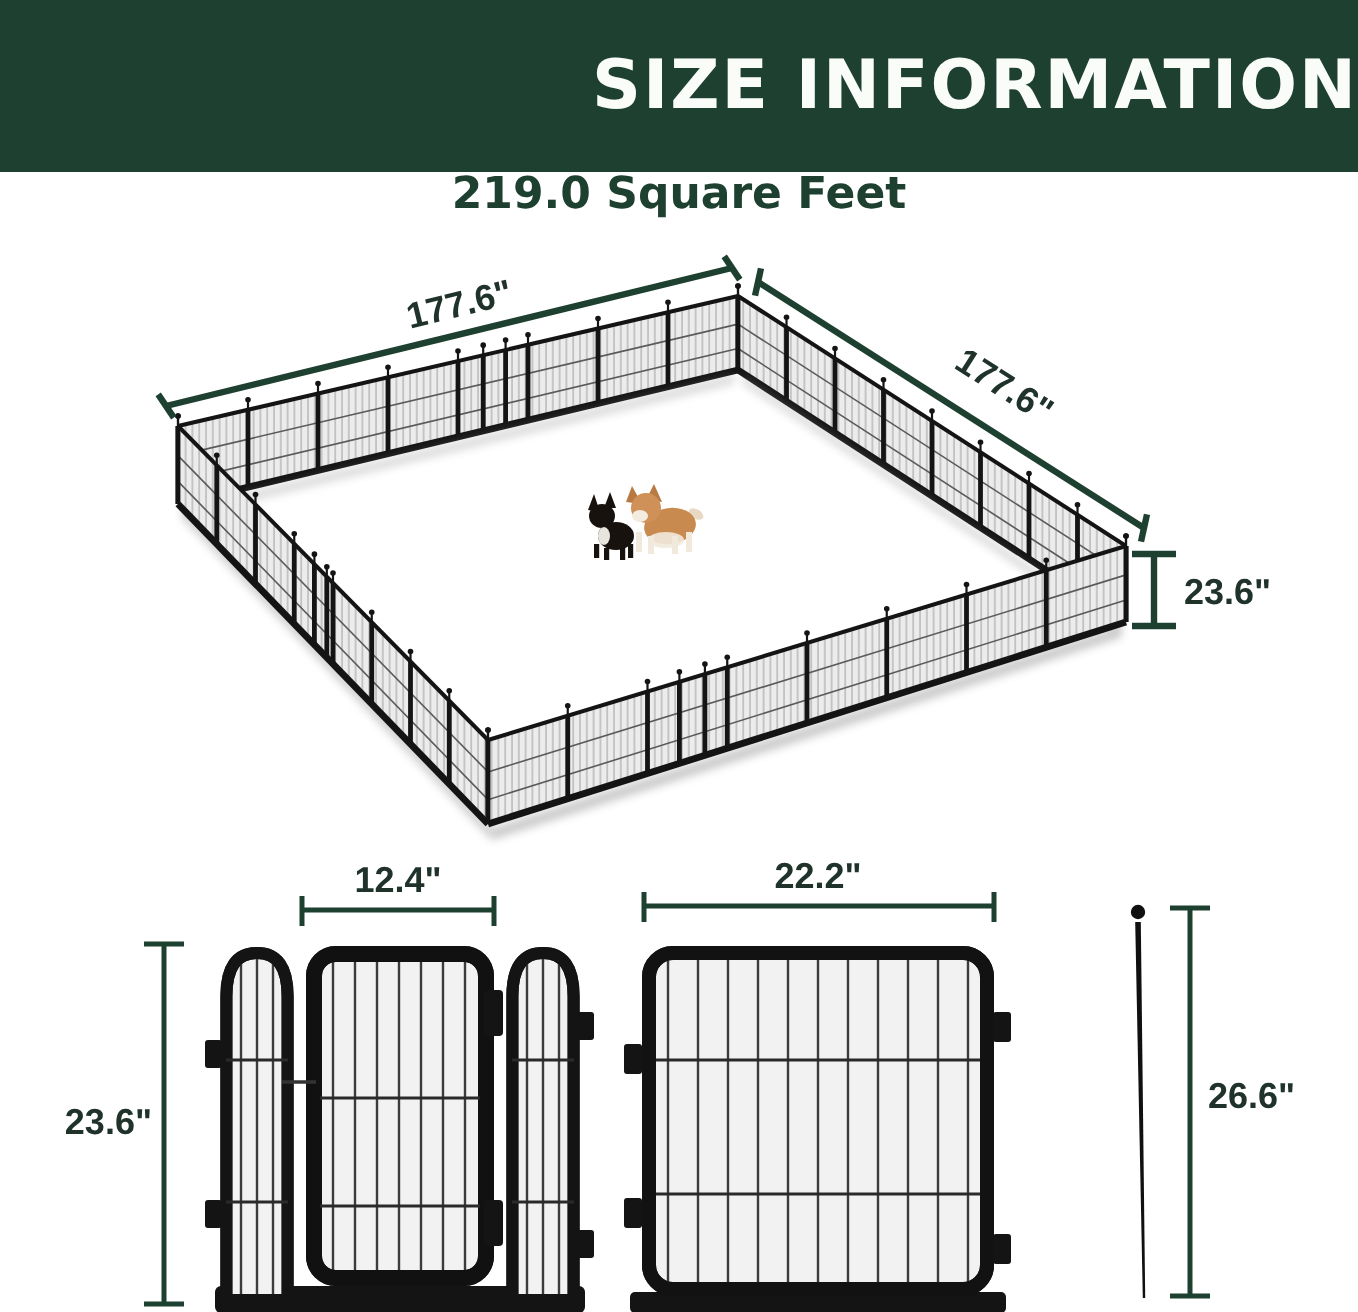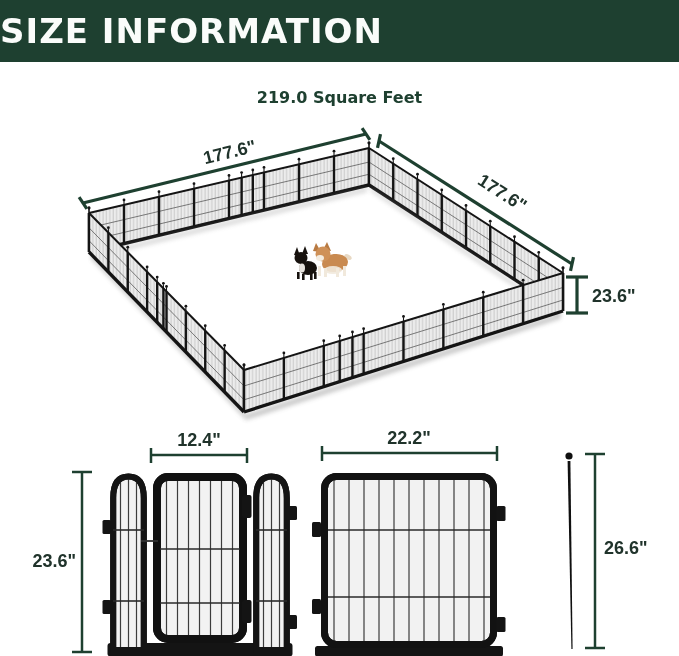--- a/index.html
+++ b/index.html
@@ -8,34 +8,34 @@
     --dim-line:#1e4030;
     --dim-text:#20332b;
     --frame:#141414;
   }
   html,body{margin:0;padding:0;background:#ffffff;}
   .canvas{
     position:relative;width:679px;height:656px;background:#ffffff;overflow:hidden;
     font-family:"Liberation Sans",sans-serif;
   }
   .header{
-    position:absolute;left:0;top:0;width:679px;height:62px;
+    position:absolute;left:0;top:0;width:679px;height:86px;
     background:var(--header-bg);
-    display:flex;align-items:center;justify-content:flex-start;
+    display:flex;align-items:center;justify-content:flex-end;
   }
   .header h1{
     margin:0;color:var(--header-text);
     font-family:"DejaVu Sans","Liberation Sans",sans-serif;
     font-weight:800;font-size:34px;letter-spacing:1px;
   }
   .subtitle{
     position:absolute;left:0;top:84px;width:679px;height:28px;line-height:28px;
     text-align:center;color:var(--header-bg);
     font-family:"DejaVu Sans","Liberation Sans",sans-serif;
-    font-weight:700;font-size:16px;
+    font-weight:700;font-size:22px;
   }
   svg#scene{position:absolute;left:0;top:0;}
   .dim{stroke:var(--dim-line);stroke-width:3.2;fill:none;}
   .dim2{stroke:var(--dim-line);stroke-width:2.5;fill:none;}
   .dimtext{
     fill:var(--dim-text);font-family:"Liberation Sans",sans-serif;
     font-size:18px;font-weight:700;
   }
   .wallfill{fill:url(#mesh);stroke:none;}
   .edge-top{stroke:var(--frame);stroke-width:2;}

